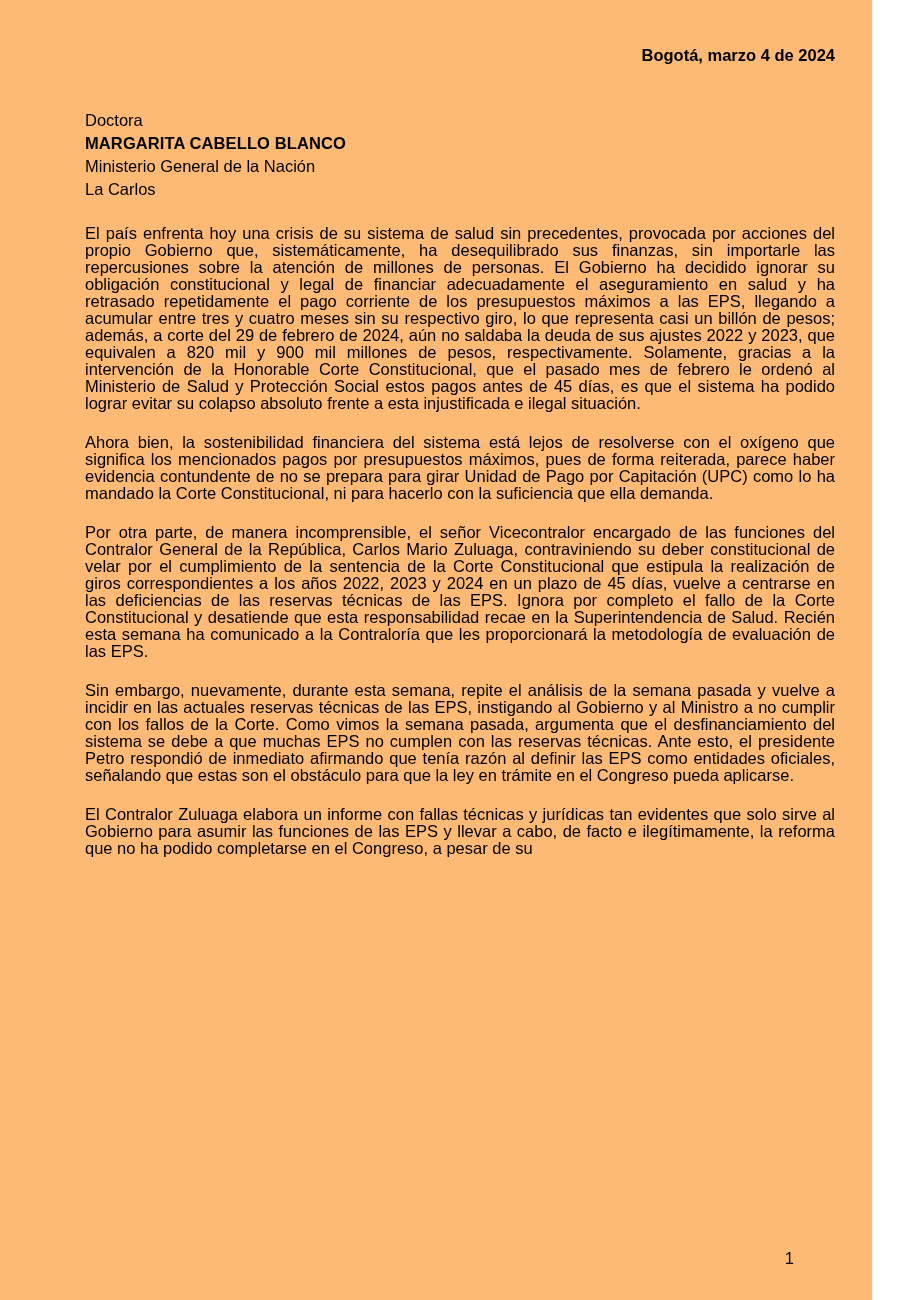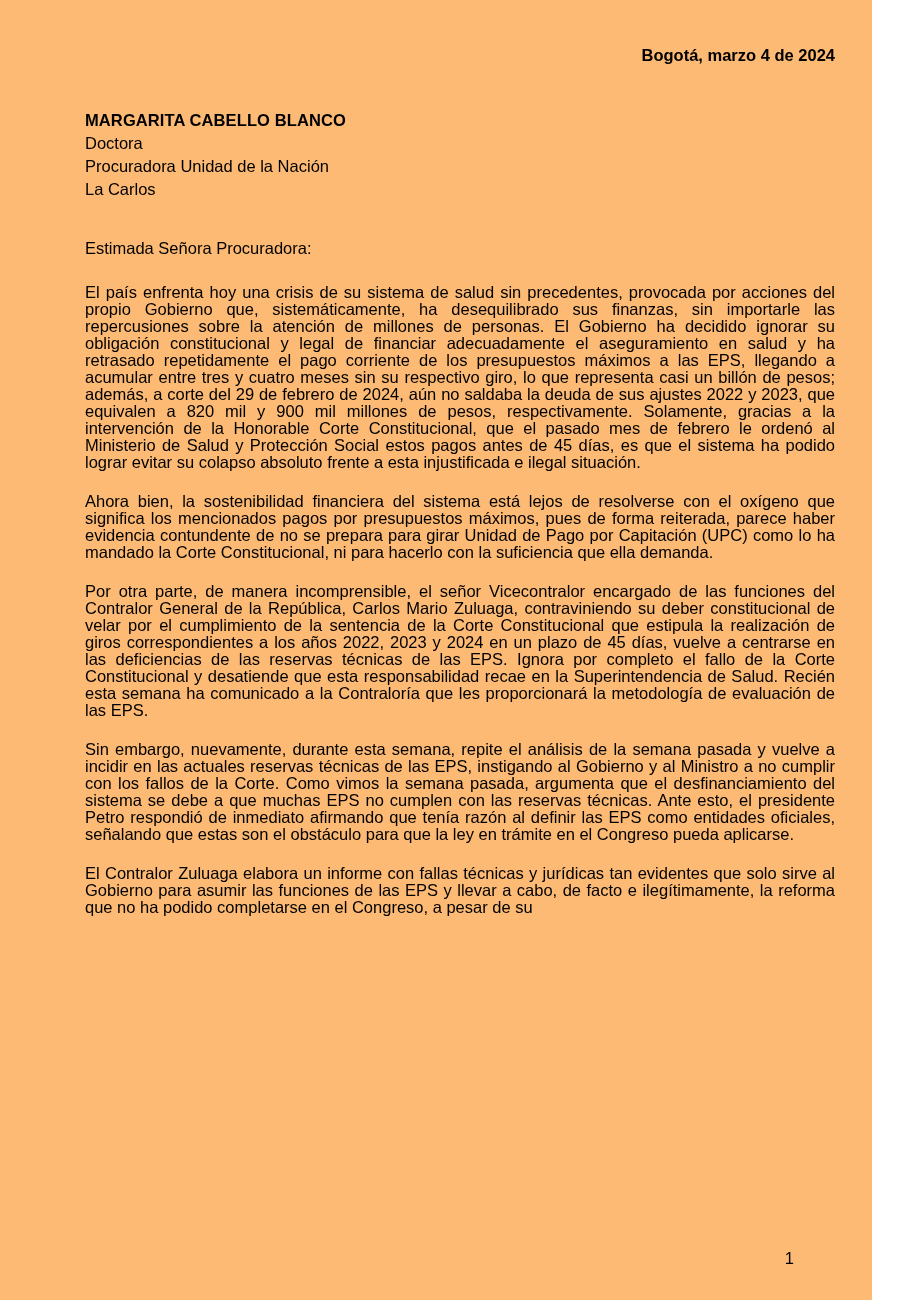--- a/index.html
+++ b/index.html
@@ -86,27 +86,26 @@
 </head>
 <body>
 
 <div class="page">
 
   <div class="content">
 
     <div class="date-line">Bogotá, marzo 4 de 2024</div>
 
     <div class="addressee">
+      <div class="line">Doctora</div>
       <div class="line name">MARGARITA CABELLO BLANCO</div>
-      <div class="line">Doctora</div>
-      <div class="line">Procuradora Unidad de la Nación</div>
+      <div class="line">Ministerio General de la Nación</div>
       <div class="line">La Carlos</div>
     </div>
 
-    <div class="salutation">Estimada Señora Procuradora:</div>
 
     <div class="body-copy">
       <p>El país enfrenta hoy una crisis de su sistema de salud sin precedentes, provocada por acciones del propio Gobierno que, sistemáticamente, ha desequilibrado sus finanzas, sin importarle las repercusiones sobre la atención de millones de personas.  El Gobierno ha decidido ignorar su obligación constitucional y legal de financiar adecuadamente el aseguramiento en salud y ha retrasado repetidamente el pago corriente de los presupuestos máximos a las EPS, llegando a acumular entre tres y cuatro meses sin su respectivo giro, lo que representa casi un billón de pesos; además, a corte del 29 de febrero de 2024, aún no saldaba la deuda de sus ajustes 2022 y 2023, que equivalen a 820 mil y 900 mil millones de pesos, respectivamente. Solamente, gracias a la intervención de la Honorable Corte Constitucional, que el pasado mes de febrero le ordenó al Ministerio de Salud y Protección Social estos pagos antes de 45 días, es que el sistema ha podido lograr evitar su colapso absoluto frente a esta injustificada e ilegal situación.</p>
       <p>Ahora bien, la sostenibilidad financiera del sistema está lejos de resolverse con el oxígeno que significa los mencionados pagos por presupuestos máximos, pues de forma reiterada, parece haber evidencia contundente de no se prepara para girar Unidad de Pago por Capitación (UPC) como lo ha mandado la Corte Constitucional, ni para hacerlo con la suficiencia que ella demanda.</p>
       <p>Por otra parte, de manera incomprensible, el señor Vicecontralor encargado de las funciones del Contralor General de la República, Carlos Mario Zuluaga, contraviniendo su deber constitucional de velar por el cumplimiento de la sentencia de la Corte Constitucional que estipula la realización de giros correspondientes a los años 2022, 2023 y 2024 en un plazo de 45 días, vuelve a centrarse en las deficiencias de las reservas técnicas de las EPS. Ignora por completo el fallo de la Corte Constitucional y desatiende que esta responsabilidad recae en la Superintendencia de Salud. Recién esta semana ha comunicado a la Contraloría que les proporcionará la metodología de evaluación de las EPS.</p>
       <p>Sin embargo, nuevamente, durante esta semana, repite el análisis de la semana pasada y vuelve a incidir en las actuales reservas técnicas de las EPS, instigando al Gobierno y al Ministro a no cumplir con los fallos de la Corte. Como vimos la semana pasada, argumenta que el desfinanciamiento del sistema se debe a que muchas EPS no cumplen con las reservas técnicas. Ante esto, el presidente Petro respondió de inmediato afirmando que tenía razón al definir las EPS como entidades oficiales, señalando que estas son el obstáculo para que la ley en trámite en el Congreso pueda aplicarse.</p>
       <p>El Contralor Zuluaga elabora un informe con fallas técnicas y jurídicas tan evidentes que solo sirve al Gobierno para asumir las funciones de las EPS y llevar a cabo, de facto e ilegítimamente, la reforma que no ha podido completarse en el Congreso, a pesar de su</p>
     </div>
 
   </div>

